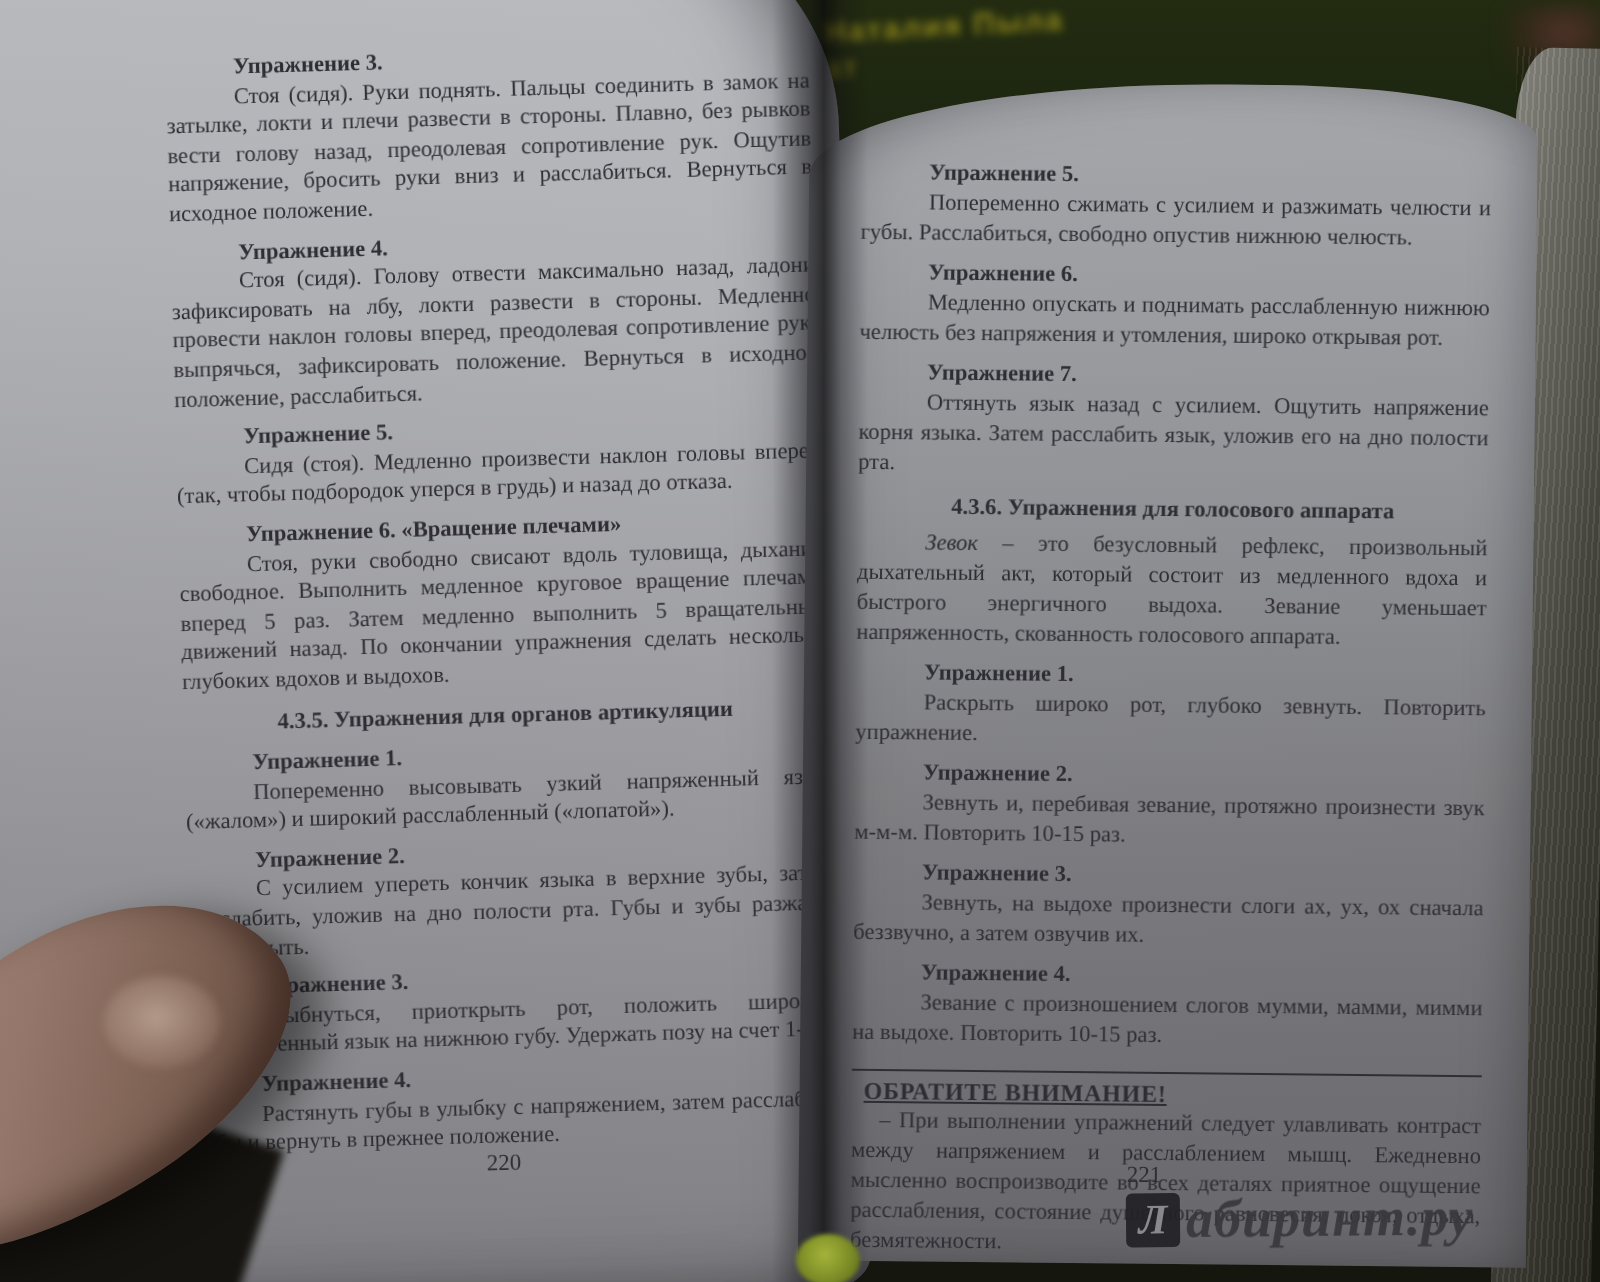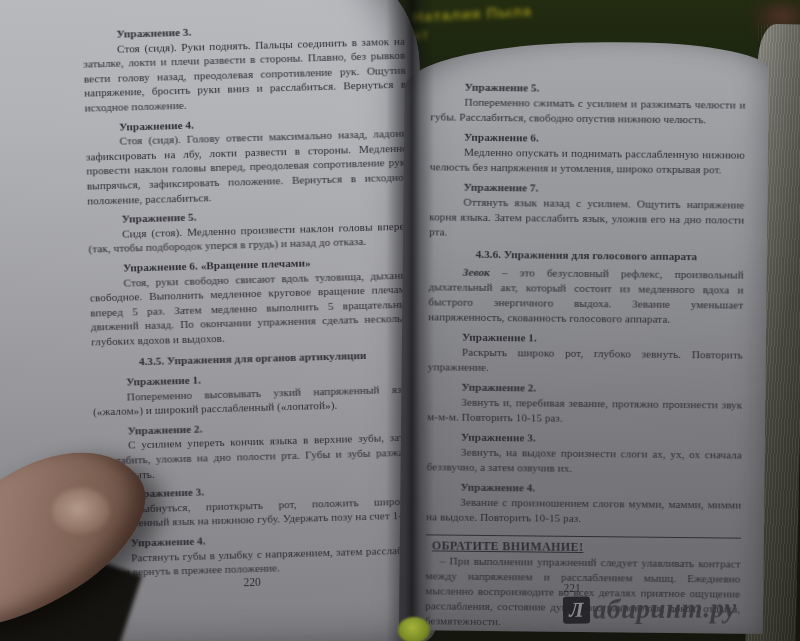--- a/index.html
+++ b/index.html
@@ -73,21 +73,21 @@
   
   .page-text{
     position:absolute;color:#2d2d33;
     filter:blur(.32px);
   }
   .left-text{left:150px;top:70px;width:322px;font-size:11.3px;line-height:14.6px;}
   .right-text{left:26px;top:34px;width:315px;font-size:11.3px;line-height:15px;}
   .pg-h{font-weight:bold;text-indent:34px;margin-top:5px;}
   .pg-p{text-align:justify;text-indent:34px;}
   .pg-sect{font-weight:bold;text-align:center;text-indent:0;margin:7px 0 3px 0;}
-  .lead-it{font-style:italic;font-weight:bold;margin-top:30px;}
+  .lead-it{font-style:italic;font-weight:normal;margin-top:30px;}
   .att{border-top:1.5px solid #2e2e34;margin-top:10px;padding-top:3px;}
   .att-h{font-weight:bold;text-decoration:underline;letter-spacing:.4px;text-indent:6px;font-size:12px;}
   .att-p{text-align:justify;text-indent:14px;}
   .pno{
     position:absolute;width:140px;text-align:center;
     color:#2d2d33;font-size:11.5px;filter:blur(.3px);z-index:8;
   }
   .pno.p220{left:182px;top:576px;transform:rotate(-1.5deg);}
   .pno.p221{left:502px;top:582px;transform:rotate(.5deg);}
   

